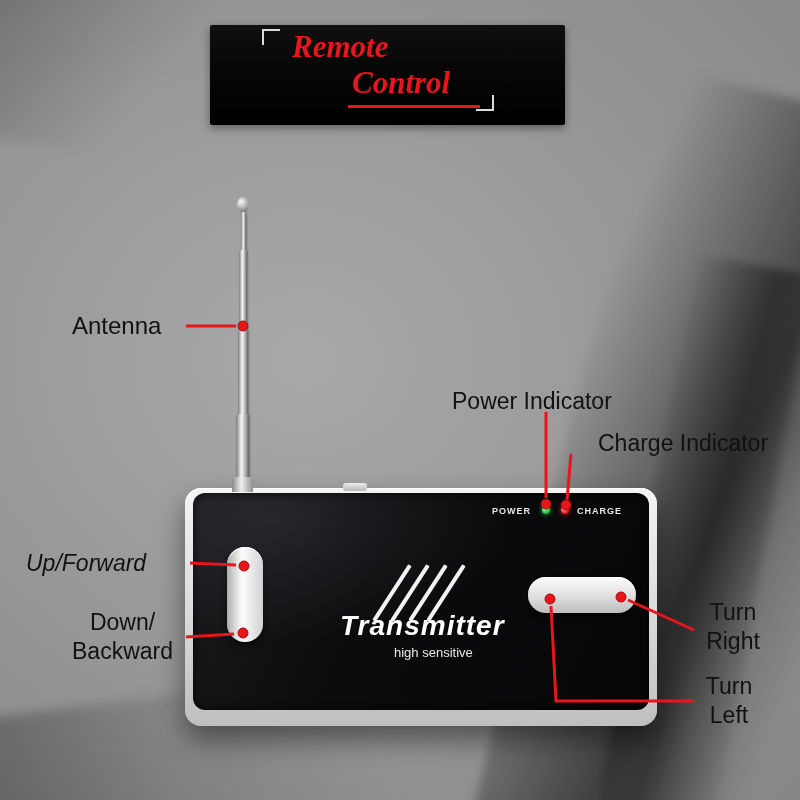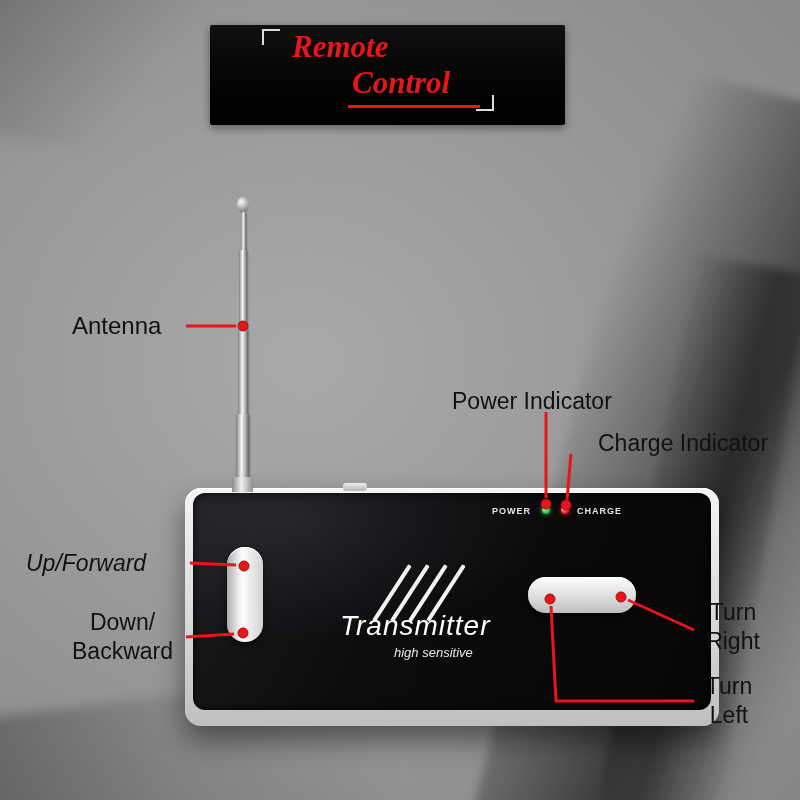--- a/index.html
+++ b/index.html
@@ -88,21 +88,21 @@
     position:absolute;left:237px;top:197px;width:12px;height:16px;z-index:3;border-radius:50%;
     background:radial-gradient(circle at 35% 30%,#fafafa,#9a9a9a 60%,#5d5d5d);
   }
   .ant-base{
     position:absolute;left:232px;top:477px;width:21px;height:15px;z-index:4;border-radius:4px 4px 0 0;
     background:linear-gradient(90deg,#8a8a8a,#efefef 45%,#8f8f8f);
   }
 
   
   .device{
-    position:absolute;left:185px;top:488px;width:534px;height:238px;z-index:3;
+    position:absolute;left:185px;top:488px;width:472px;height:238px;z-index:3;
     border-radius:16px;
     background:linear-gradient(180deg,#f4f4f4 0%,#d9d9d9 55%,#bfbfbf 100%);
     box-shadow:0 14px 28px rgba(0,0,0,.45), inset 0 1px 0 #ffffff;
   }
   .device-notch{
     position:absolute;left:158px;top:-5px;width:24px;height:8px;border-radius:3px;
     background:linear-gradient(180deg,#efefef,#b5b5b5);
   }
   .device-face{
     position:absolute;left:8px;top:5px;right:8px;bottom:16px;
@@ -124,25 +124,25 @@
   .brand-stripes i{
     position:absolute;top:-3px;width:4px;height:66px;background:#f2f2f2;
     transform:rotate(33deg);border-radius:1px;
   }
   .brand-stripes i:nth-child(1){left:10px;}
   .brand-stripes i:nth-child(2){left:28px;}
   .brand-stripes i:nth-child(3){left:46px;}
   .brand-stripes i:nth-child(4){left:64px;}
   .brand-name{
     position:absolute;left:147px;top:117px;color:#ffffff;
-    font-size:28px;font-style:italic;font-weight:normal;letter-spacing:1px;white-space:nowrap;
+    font-size:28px;font-style:italic;font-weight:bold;letter-spacing:1px;white-space:nowrap;
   }
   .brand-tagline{
     position:absolute;left:201px;top:152px;color:#e9e9e9;
-    font-size:13px;font-style:italic;white-space:nowrap;
+    font-size:13px;white-space:nowrap;
   }
 
   .rocker{
     position:absolute;border-radius:18px;
     box-shadow:0 3px 6px rgba(0,0,0,.6), inset 0 1px 0 #ffffff;
   }
   .rocker-left{
     left:34px;top:54px;width:36px;height:95px;
     background:linear-gradient(90deg,#aeaeae 0%,#fdfdfd 42%,#d2d2d2 100%);
   }

